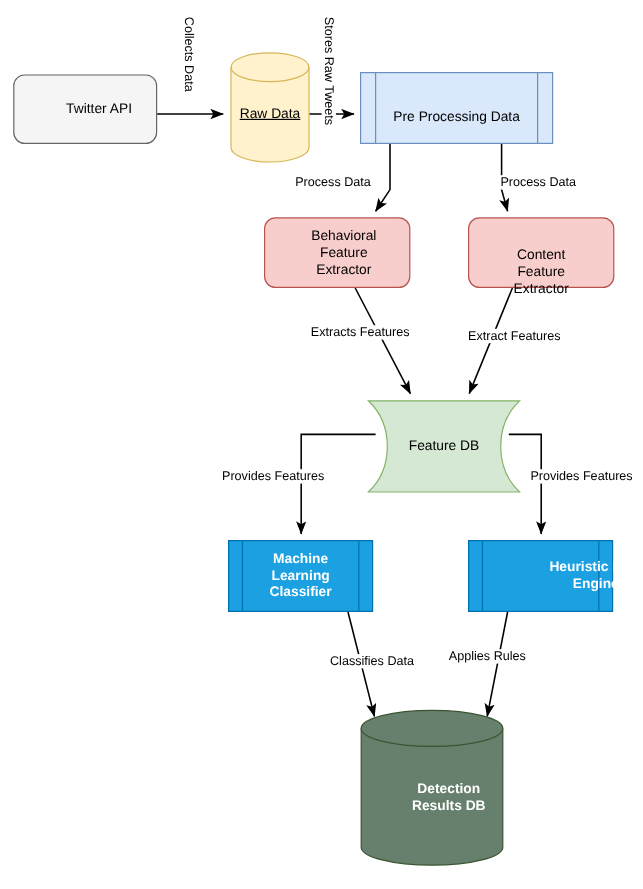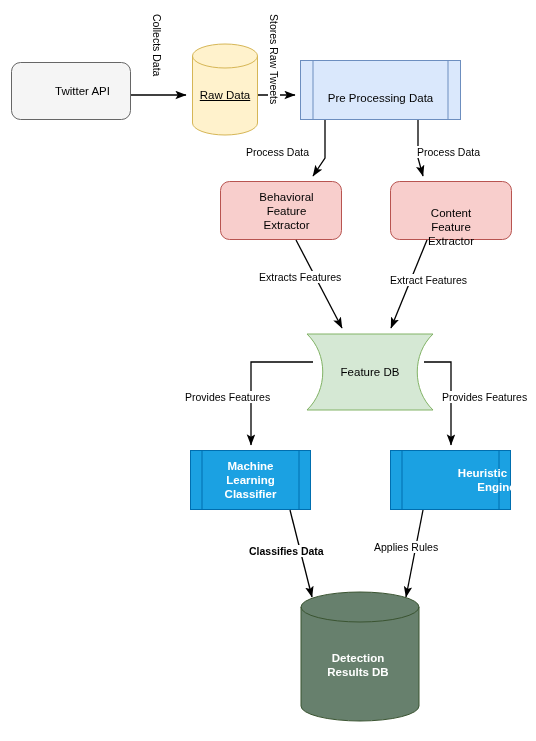--- a/index.html
+++ b/index.html
@@ -138,36 +138,36 @@
 
   <div class="node-label white" style="left:190px; top:450px; width:121px; height:60px;">Machine
 Learning
 Classifier</div>
 
   <div class="node-label" style="left:307px; top:349px; width:126px; height:46px;">Feature DB</div>
 
   <div class="node-label white" style="left:390px; top:450px; width:121px; height:60px;padding-left:46px;">Heuristic Rule
 Engine</div>
 
-  <div class="node-label white" style="left:301px; top:645px; width:114px; height:40px;">Detection
+  <div class="node-label white" style="left:301px; top:645px; width:114px; height:40px;padding-left:16px;">Detection
 Results DB</div>
 
   <div class="edge-label rot" style="left:163px; top:13px;">Collects Data</div>
 
   <div class="edge-label rot" style="left:280px; top:13px;">Stores Raw Tweets</div>
 
   <div class="edge-label" style="left:245px; top:146px;">Process Data</div>
 
   <div class="edge-label" style="left:416px; top:146px;">Process Data</div>
 
   <div class="edge-label" style="left:258px; top:271px;">Extracts Features</div>
 
   <div class="edge-label" style="left:389px; top:274px;">Extract Features</div>
 
   <div class="edge-label" style="left:184px; top:391px;">Provides Features</div>
 
   <div class="edge-label" style="left:441px; top:391px;">Provides Features</div>
 
-  <div class="edge-label" style="left:248px; top:545px;font-weight:bold;">Classifies Data</div>
+  <div class="edge-label" style="left:274px; top:545px;">Classifies Data</div>
 
   <div class="edge-label" style="left:373px; top:541px;">Applies Rules</div>
 
 </div>
 
 </body></html>

